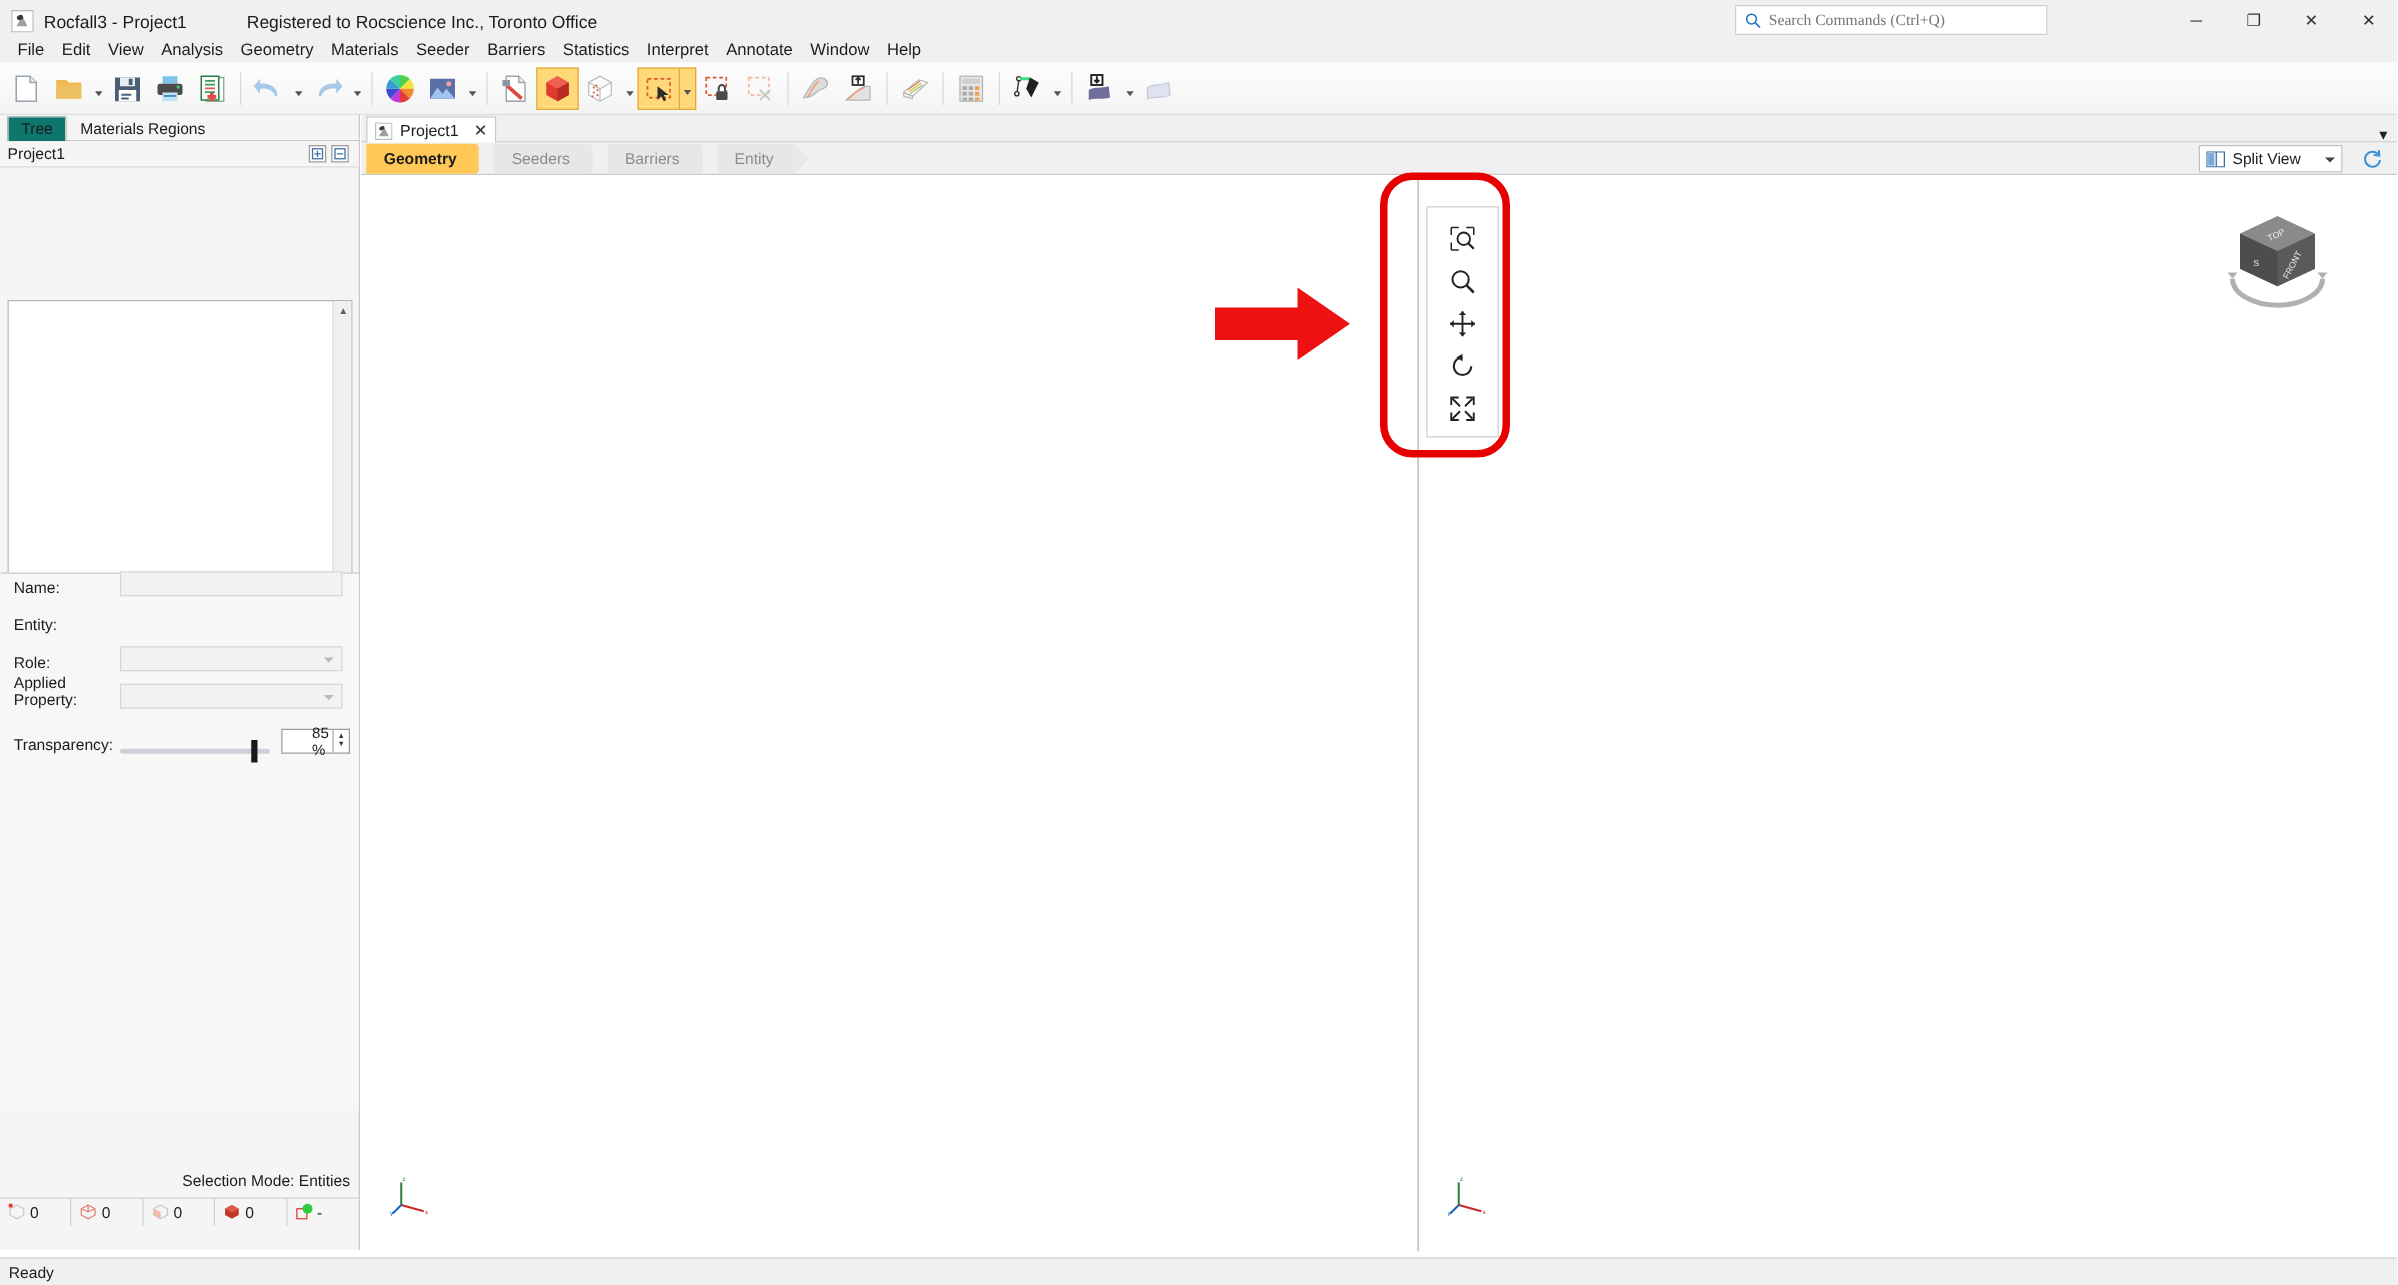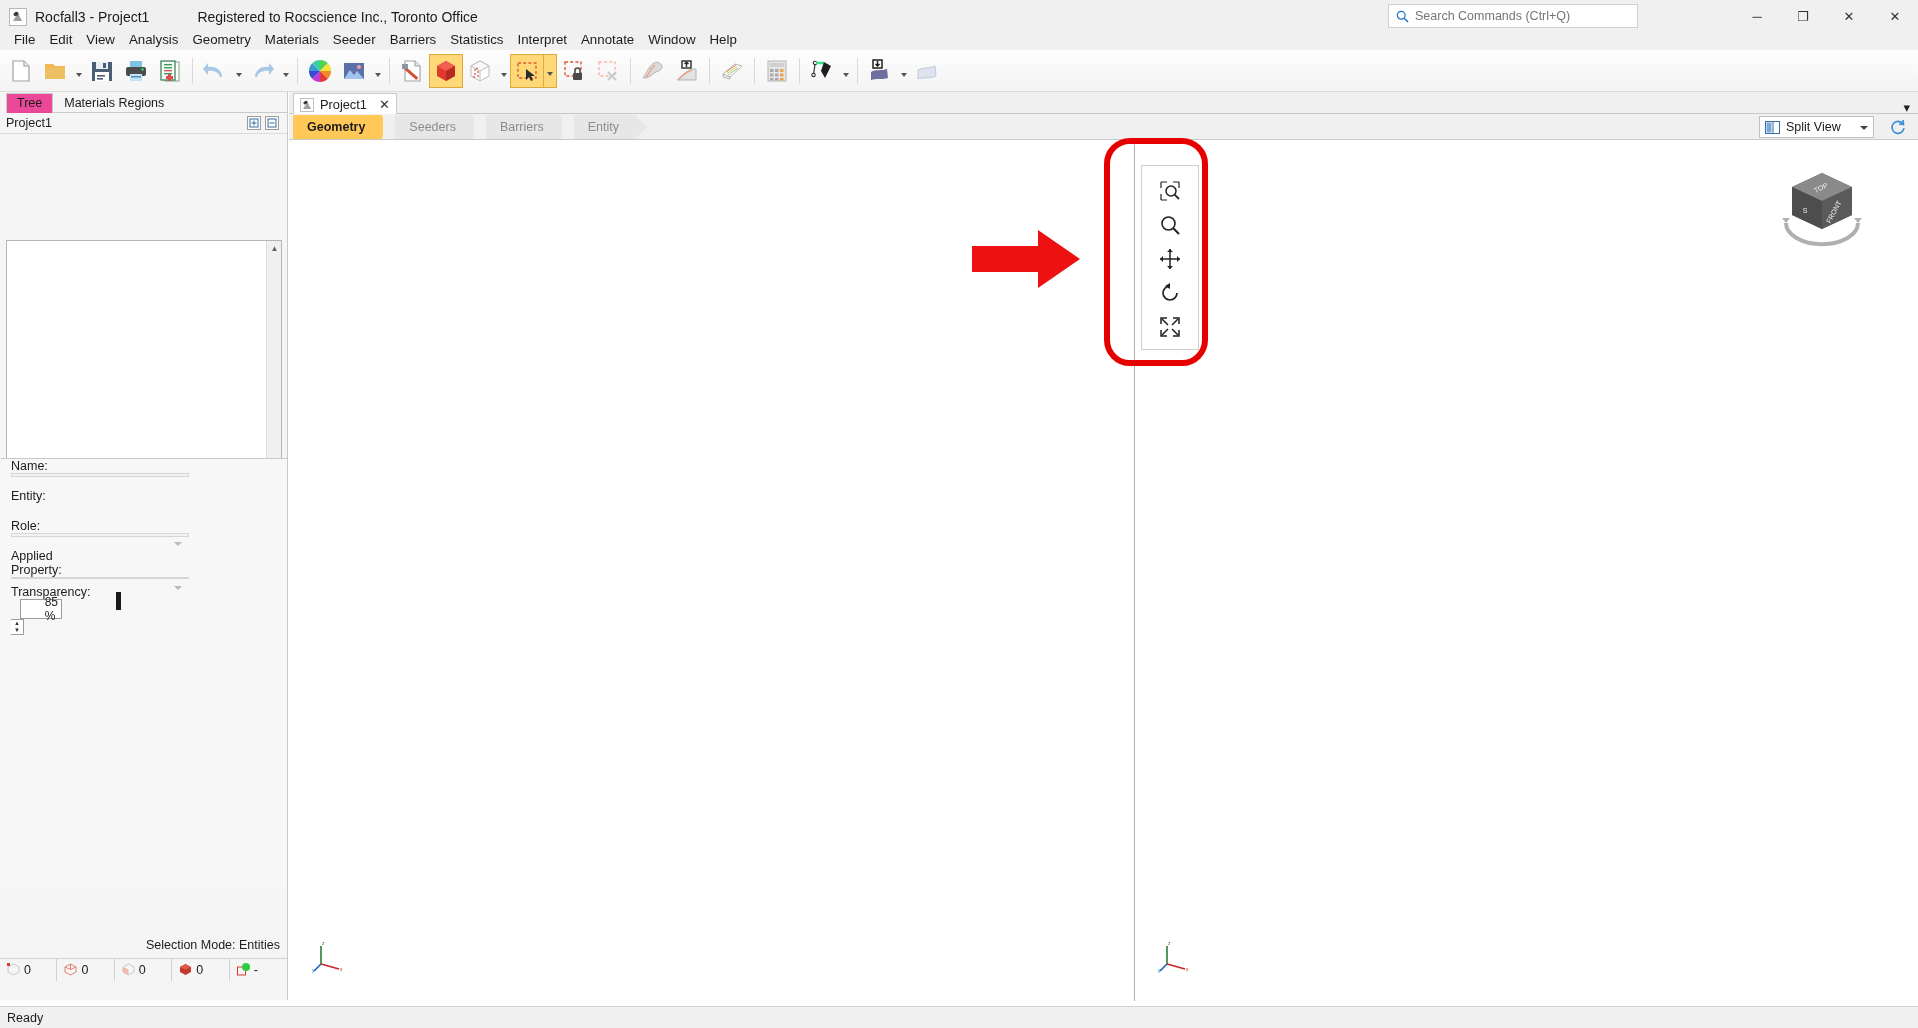--- a/index.html
+++ b/index.html
@@ -29,21 +29,21 @@
   #search-box {
     position: absolute; right: 280px; top: 4px; width: 250px; height: 24px;
     border: 1px solid #cfcfcf; background: #ffffff;
     display: flex; align-items: center; padding-left: 7px;
   }
   #search-box .mag {
     width: 13px; height: 13px; flex: none; margin-right: 6px; position: relative;
   }
   #search-box input {
     border: none; outline: none; font-size: 12.5px; color: #555;
-    font-family: Liberation Sans, sans-serif; width: 210px; background: transparent;
+    font-family: Liberation Serif, serif; width: 210px; background: transparent;
   }
 
   .wbtn {
     position: absolute; top: 0; width: 46px; height: 32px;
     display: flex; align-items: center; justify-content: center;
     font-size: 13px; color: #333;
   }
   #win-min { right: 138px; }
   #win-max { right: 92px; }
   #win-close { right: 46px; }
@@ -83,21 +83,21 @@
   #leftpanel {
     position: absolute; left: 0; top: 92px; width: 288px; height: 908px;
     background: #f5f5f5; border-right: 1px solid #c9c9c9;
   }
   #vis-title { padding: 8px 0 5px 10px; font-size: 15.5px; color: #1b1b1b; }
   #vis-tabs { display: flex; margin-left: 6px; border-bottom: 1px solid #c9c9c9; height: 21px; }
   .vtab {
     font-size: 12.5px; padding: 2px 10px 3px 10px; color: #1b1b1b;
     border: 1px solid transparent; border-bottom: none; position: relative; top: 1px;
   }
-  .vtab.active { background: #ec4899; border-color: #c9c9c9; }
+  .vtab.active { background: #0f766e; border-color: #c9c9c9; }
   #tree-head {
     height: 21px; background: #f5f5f5; display: flex; align-items: center;
     padding-left: 6px; position: relative; border-bottom: 1px solid #dcdcdc;
   }
   #tree-head .lbl { font-size: 12.5px; }
   .tree-icon-btn { position: absolute; width: 14px; height: 14px; border: 1px solid #9c9c9c; background: #fdfdfd; }
   #tree-box {
     position: absolute; left: 6px; top: 148px; width: 276px; height: 307px;
     background: #ffffff; border: 1px solid #b5b5b5;
   }
@@ -108,21 +108,21 @@
   .sc-arrow { width: 15px; height: 15px; display: flex; align-items: center; justify-content: center; font-size: 8px; color: #606060; }
   #sc-up { position: absolute; top: 0; }
   #sc-down { position: absolute; bottom: 0; }
 
   
   #prop-panel {
     position: absolute; left: 1px; top: 366px; width: 286px; height: 430px;
     background: #f7f7f7; border-top: 1px solid #c9c9c9;
   }
   #prop-title { padding: 9px 0 12px 10px; font-size: 15.5px; color: #1b1b1b; }
-  .prop-row { display: flex; align-items: flex-start; margin: 0 0 12px 10px; height: 18px; flex-direction: column; }
+  .prop-row { display: flex; align-items: flex-end; margin: 0 0 12px 10px; height: 18px; }
   .prop-label { width: 85px; font-size: 12.5px; color: #1b1b1b; }
   .prop-input {
     width: 178px; height: 20px; background: #f2f2f2; border: 1px solid #d6d6d6;
   }
   .prop-combo {
     width: 178px; height: 20px; background: #f2f2f2; border: 1px solid #d6d6d6;
     position: relative;
   }
   .prop-combo .cb-caret {
     position: absolute; right: 6px; top: 8px;

